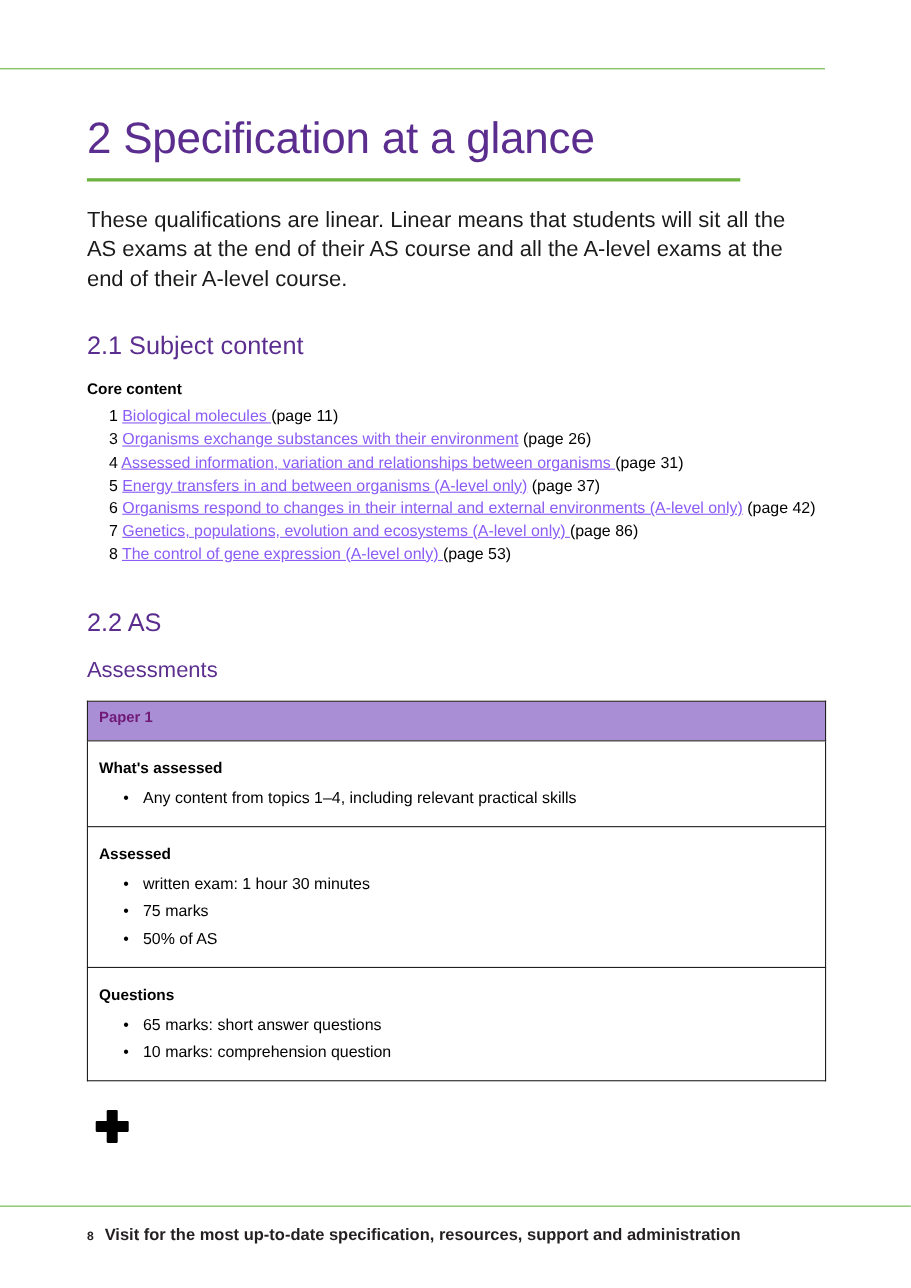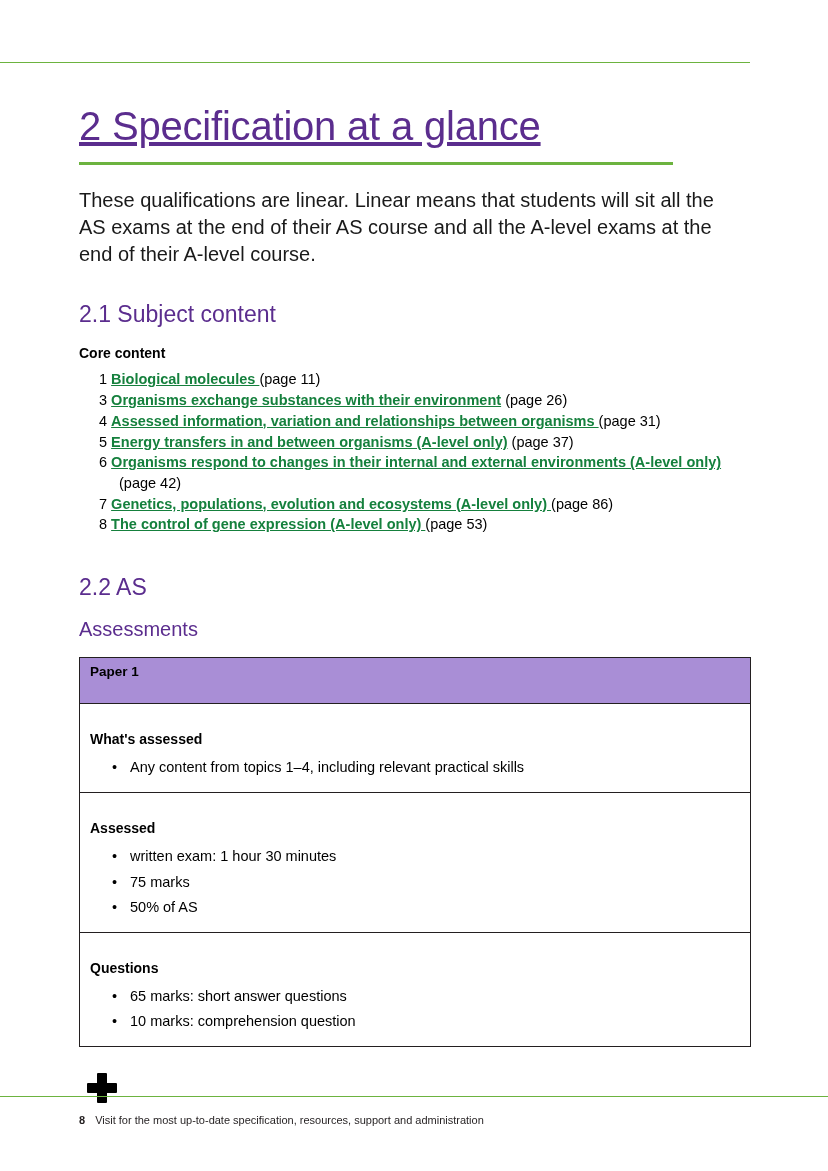--- a/index.html
+++ b/index.html
@@ -44,21 +44,20 @@
     width: 672px;
   }
   h1.page-title {
     font-size: 40px;
     font-weight: normal;
     color: #5b2d8e;
     margin: 0;
     padding: 0 0 14px 0;
     line-height: 1.1;
     letter-spacing: -0.2px;
-    text-decoration: underline;
   }
   .title-rule {
     width: 594px;
     height: 3px;
     background: #6cb33f;
     margin: 0 0 22px 0;
   }
   p.intro {
     font-size: 20px;
     line-height: 1.35;
@@ -95,50 +94,49 @@
   ol.core-list li {
     margin: 0;
     padding: 0;
     text-indent: -20px;
     padding-left: 20px;
   }
   .num {
     color: #000;
   }
   a.toc-link {
-    color: #15803d;
+    color: #8b5cf6;
     text-decoration: underline;
-    font-weight: bold;
   }
   .spacer-40 { height: 40px; }
 
   table.paper {
     border-collapse: collapse;
     width: 672px;
     border: 1px solid #231f20;
     margin: 0;
   }
   table.paper td {
     border: 1px solid #231f20;
     padding: 0;
   }
   .paper-header {
     background: #a98ed6;
-    color: #000000;
+    color: #701a75;
     font-weight: bold;
     font-size: 13.5px;
-    padding: 6px 10px 24px 10px;
+    padding: 6px 10px 14px 10px;
   }
   .cell {
     padding: 11px 10px 14px 10px;
   }
   .cell-title {
     font-size: 14px;
     font-weight: bold;
-    margin: 16px 0 10px 0;
+    margin: 5px 0 10px 0;
   }
   ul.bullets {
     list-style: none;
     margin: 0;
     padding: 0 0 0 22px;
     font-size: 14.5px;
     line-height: 1.45;
   }
   ul.bullets li {
     position: relative;
@@ -177,21 +175,22 @@
     color: #231f20;
     display: flex;
     align-items: baseline;
   }
   .footer .pagenum {
     font-weight: bold;
     font-size: 11px;
     margin-right: 10px;
   }
   .footer .ftext {
-    font-size: 11px;
+    font-size: 15px;
+    font-weight: bold;
   }
 </style>
 </head>
 <body>
 
 <div class="page">
 
   <div class="rule-top"></div>
 
   <div class="content">

